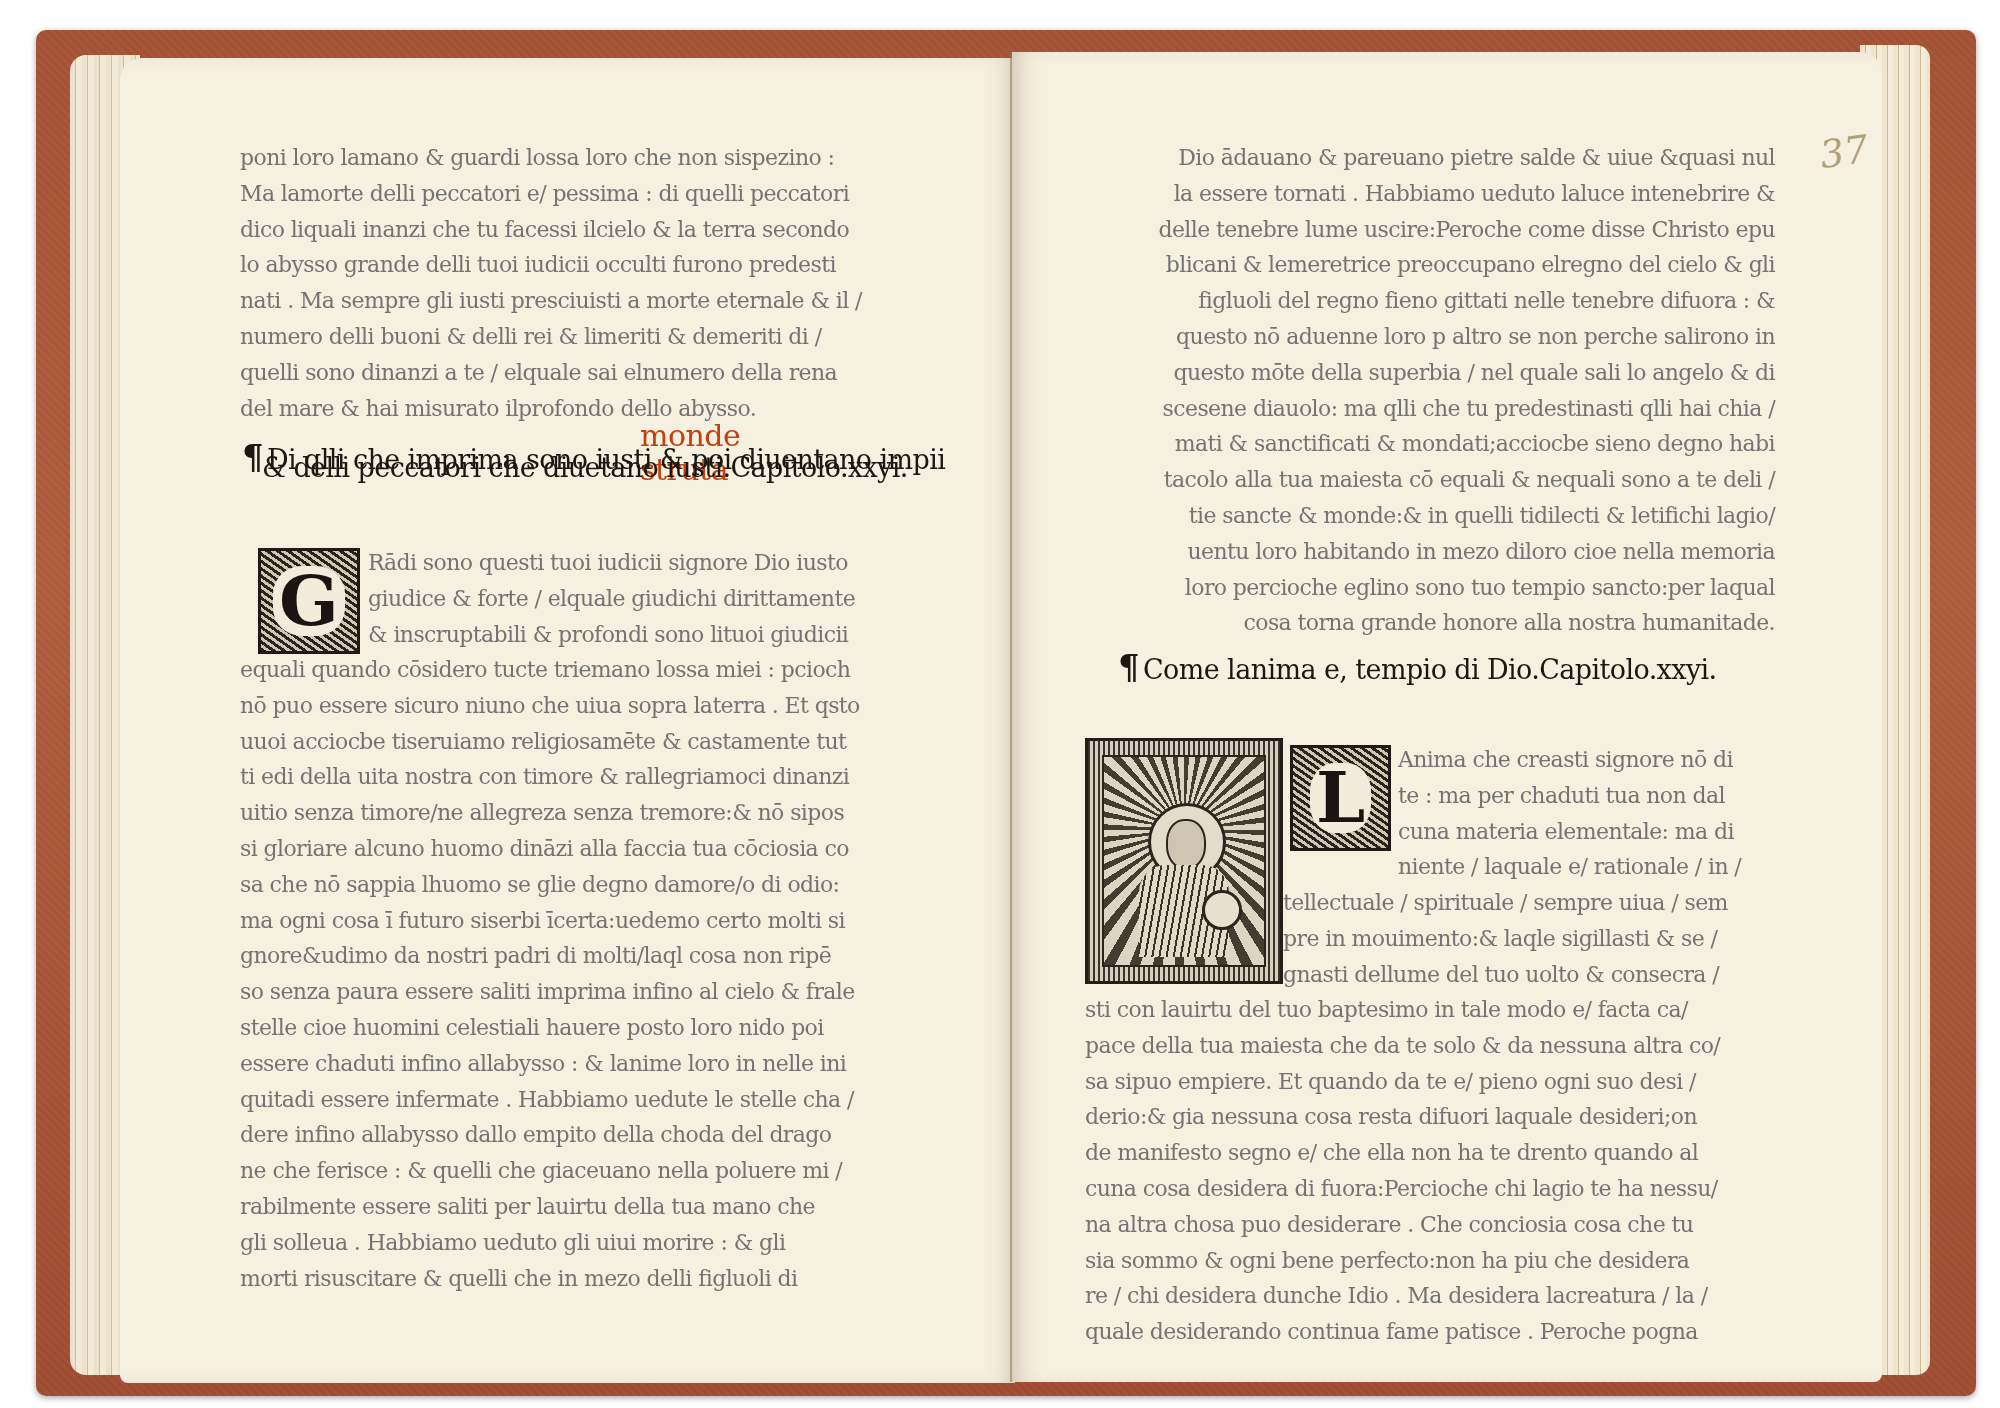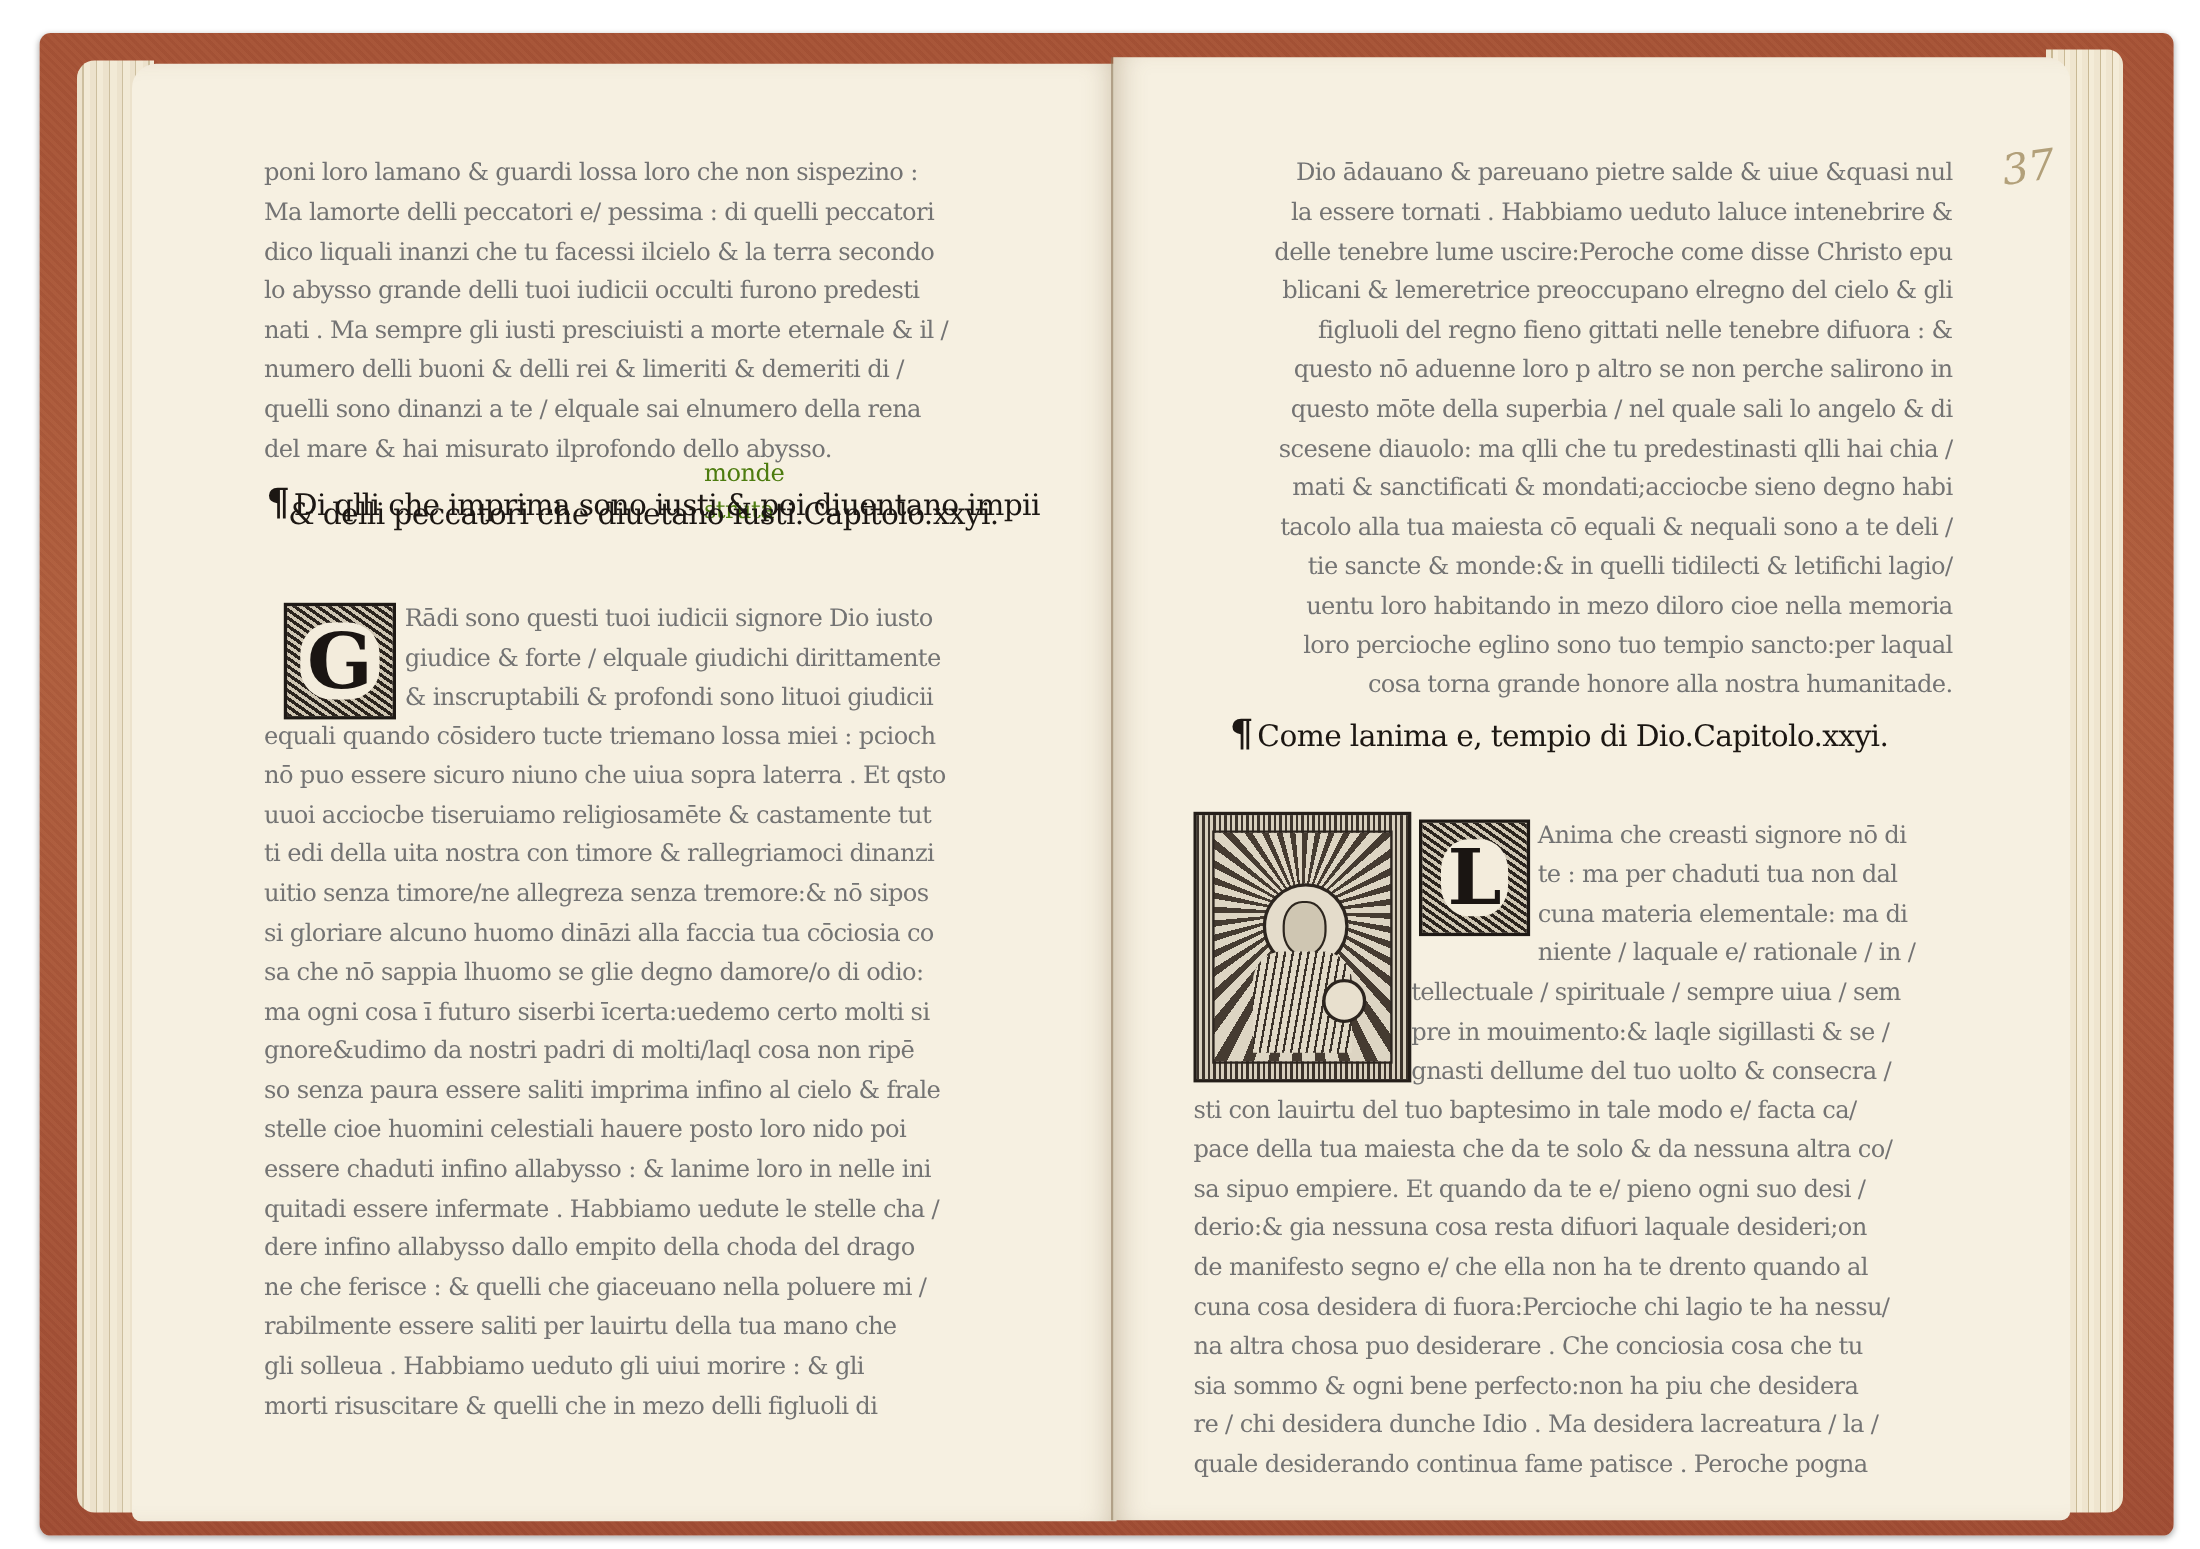--- a/index.html
+++ b/index.html
@@ -40,21 +40,21 @@
            background:repeating-conic-gradient(from 0deg at 50% 35%, #453b31 0 4deg, #ddd5c3 4deg 9deg); }
   .woodcut .halo { position:absolute; left:50%; top:22%; width:72px; height:72px; margin-left:-36px; border-radius:50%;
            border:3px solid #2c251f; background:#e4dccb; }
   .woodcut .face { position:absolute; left:50%; top:30%; width:36px; height:46px; margin-left:-18px; border-radius:45%;
            background:#cfc6b2; border:2px solid #2d261f; }
   .woodcut .body { position:absolute; left:22%; top:52%; width:56%; height:44%; background:
            repeating-linear-gradient(100deg,#3a3129 0 2px,#e2dac8 2px 7px); border-radius:30% 30% 0 0; }
   .woodcut .orb { position:absolute; right:14%; top:64%; width:34px; height:34px; border-radius:50%; border:3px solid #2c251f; background:#e8e0ce; }
   .folio { position:absolute; left:1820px; top:130px; font-size:38px; color:#b2a07a; font-style:italic; transform:rotate(-8deg);
            font-family:"DejaVu Serif", serif; }
-  .showthrough { position:absolute; font-size:22px; color:#4d7c0f; white-space:nowrap; letter-spacing:-0.5px; }
+  .showthrough { position:absolute; font-size:30px; color:#c2410c; white-space:nowrap; letter-spacing:-0.5px; }
 </style>
 </head>
 <body>
 
 <div class="cover"></div>
 <div class="page-stack-left"></div>
 <div class="page-stack-right"></div>
 
 <div class="page left"></div>
 <div class="page right"></div>

